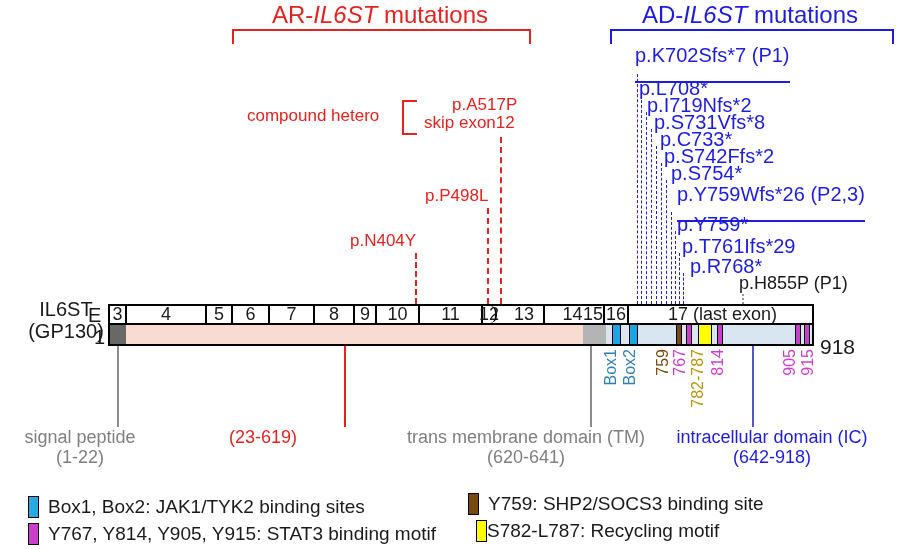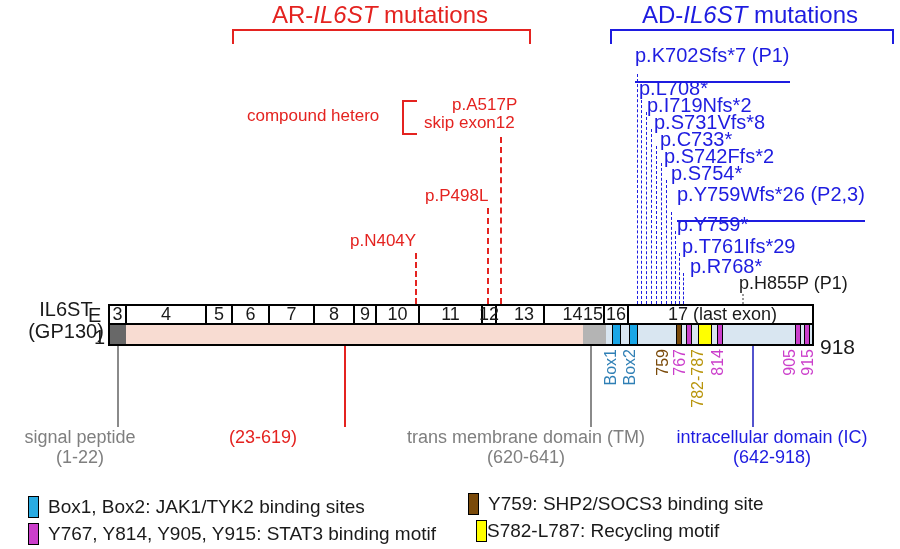--- a/index.html
+++ b/index.html
@@ -93,21 +93,21 @@
   <div id="exon-row" class="abs row-box" style="left:108px; top:304px; width:706px; height:21px; overflow:hidden;">
       <div class="exon-cell" style="left: 0px; width: 17px;">3</div>
       <div class="exon-cell" style="left: 17px; width: 80px;">4</div>
       <div class="exon-cell" style="left: 97px; width: 26px;">5</div>
       <div class="exon-cell" style="left: 123px; width: 37px;">6</div>
       <div class="exon-cell" style="left: 160px; width: 45px;">7</div>
       <div class="exon-cell" style="left: 205px; width: 40px;">8</div>
       <div class="exon-cell" style="left: 245px; width: 22px;">9</div>
       <div class="exon-cell" style="left: 267px; width: 43px;">10</div>
       <div class="exon-cell" style="left: 310px; width: 63px;">11</div>
-      <div class="exon-cell" style="left: 373px; width: 14px;">12</div>
+      <div class="exon-cell" style="left: 373px; width: 14px; border-radius: 7px;">12</div>
       <div class="exon-cell" style="left: 395px; width: 40px;">13</div>
       <div class="exon-cell" style="left: 435px; width: 57px;">14</div>
       <div class="exon-cell" style="left: 473px; width: 22px;">15</div>
       <div class="exon-cell" style="left: 495px; width: 24px;">16</div>
       <div class="exon-cell last" style="left: 519px; width: 187px;">17 (last exon)</div>
     </div>
   <div id="domain-row" class="abs row-box" style="left:108px; top:323px; width:706px; height:23px; overflow:hidden;">
       <div class="seg" style="left: -2px; width: 18px; background: rgb(104, 104, 104);"></div>
       <div class="seg" style="left: 16px; width: 457px; background: rgb(248, 220, 210);"></div>
       <div class="seg" style="left: 473px; width: 23px; background: rgb(180, 180, 180);"></div>

